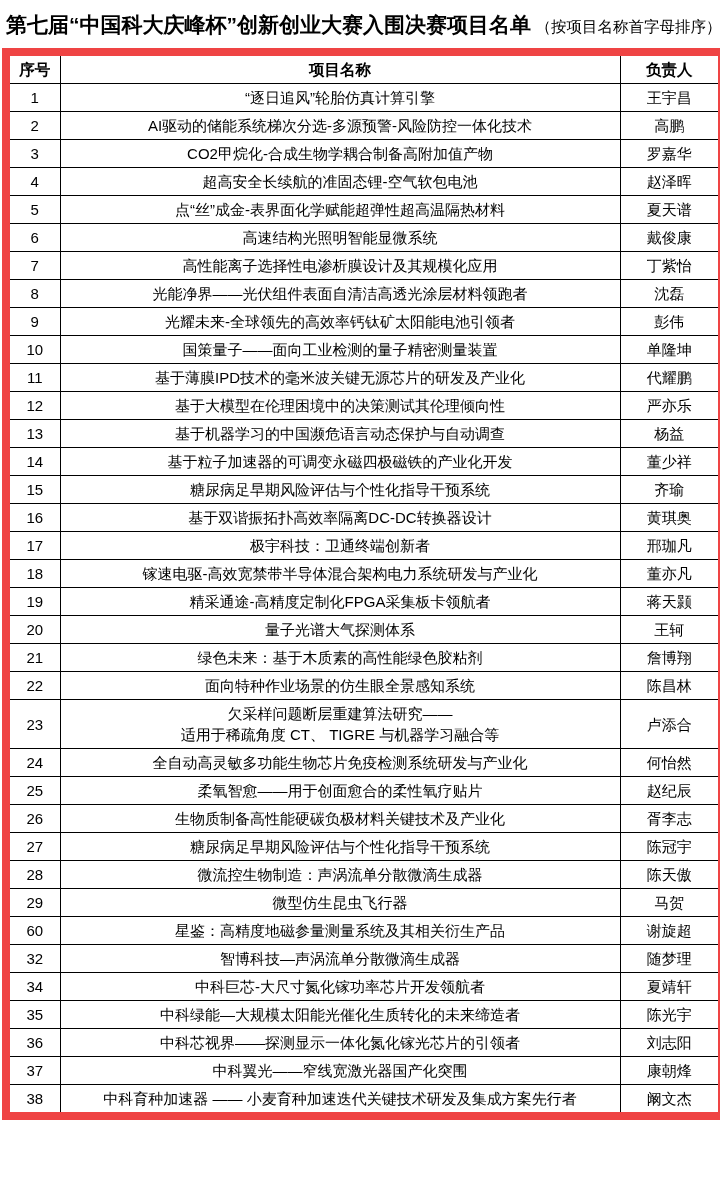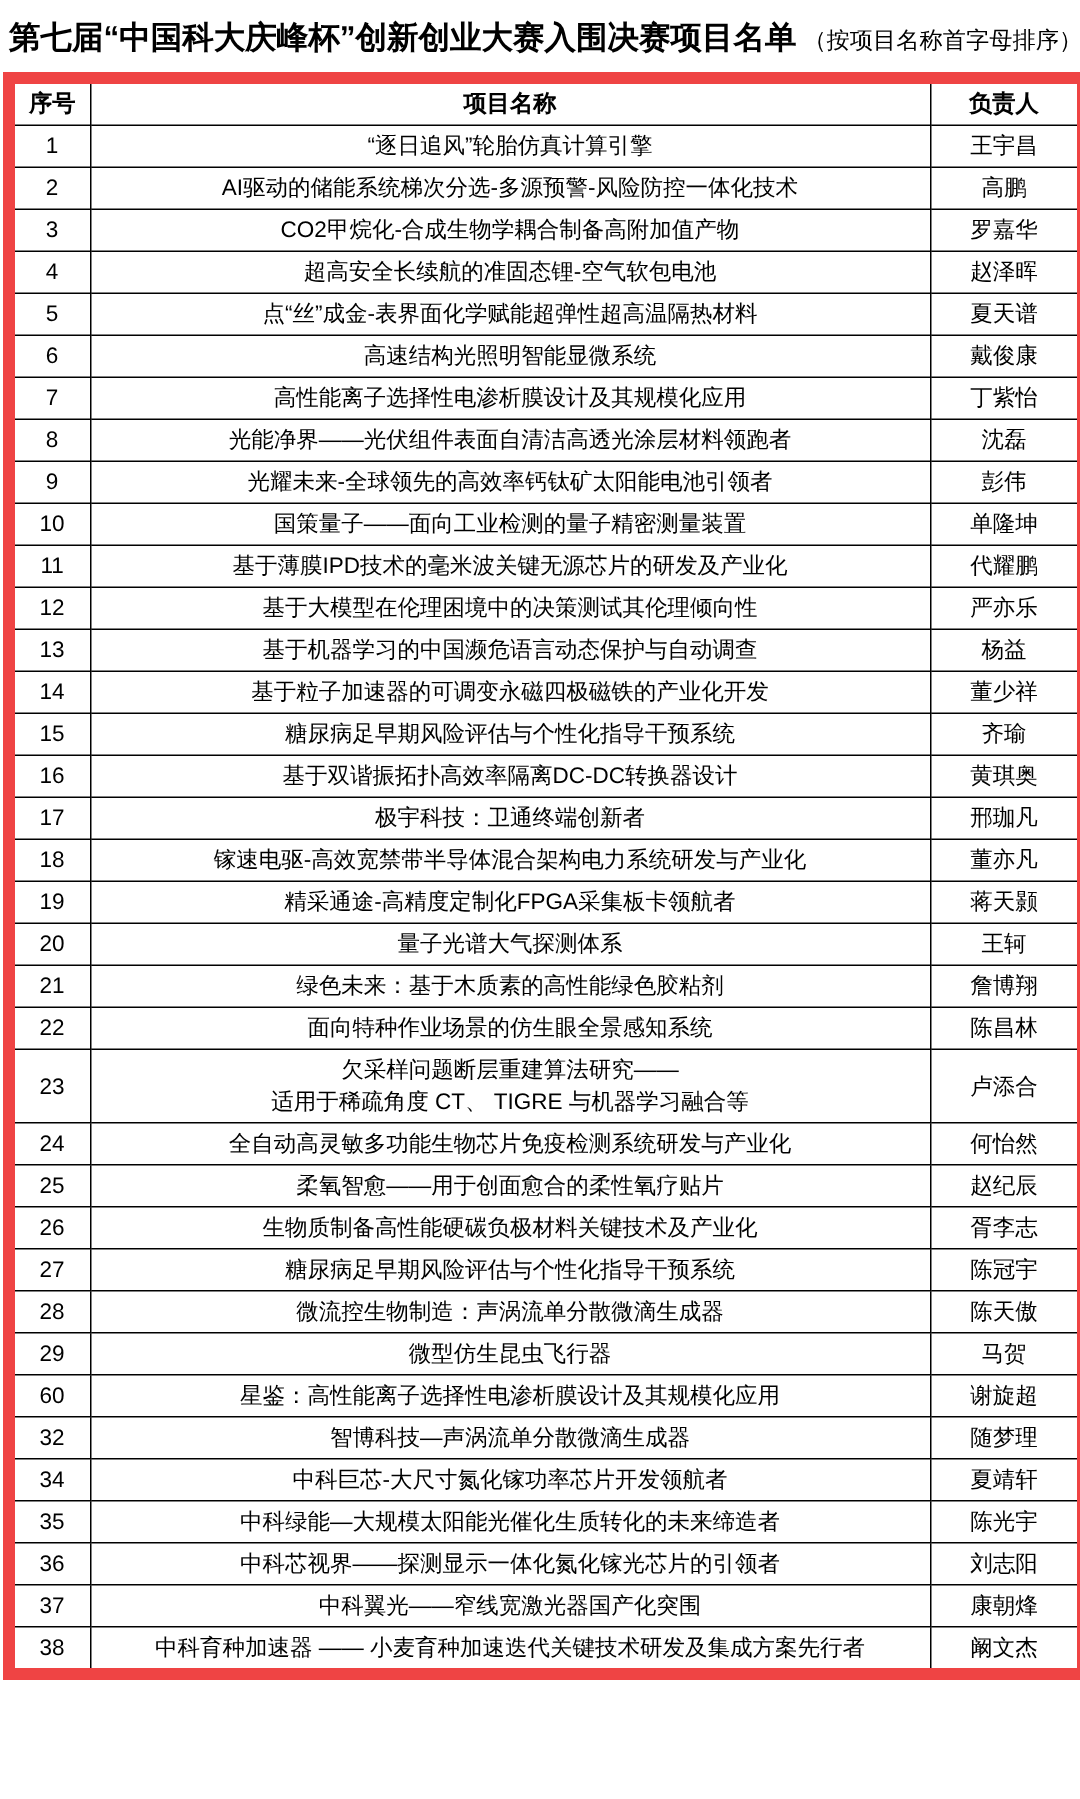--- a/index.html
+++ b/index.html
@@ -224,21 +224,21 @@
           <td class="project-cell">微流控生物制造：声涡流单分散微滴生成器</td>
           <td>陈天傲</td>
         </tr>
         <tr>
           <td>29</td>
           <td class="project-cell">微型仿生昆虫飞行器</td>
           <td>马贺</td>
         </tr>
         <tr>
           <td>60</td>
-          <td class="project-cell">星鉴：高性能离子选择性电渗析膜设计及其规模化应用</td>
+          <td class="project-cell">星鉴：高精度地磁参量测量系统及其相关衍生产品</td>
           <td>谢旋超</td>
         </tr>
         <tr>
           <td>32</td>
           <td class="project-cell">智博科技—声涡流单分散微滴生成器</td>
           <td>随梦理</td>
         </tr>
         <tr>
           <td>34</td>
           <td class="project-cell">中科巨芯-大尺寸氮化镓功率芯片开发领航者</td>

